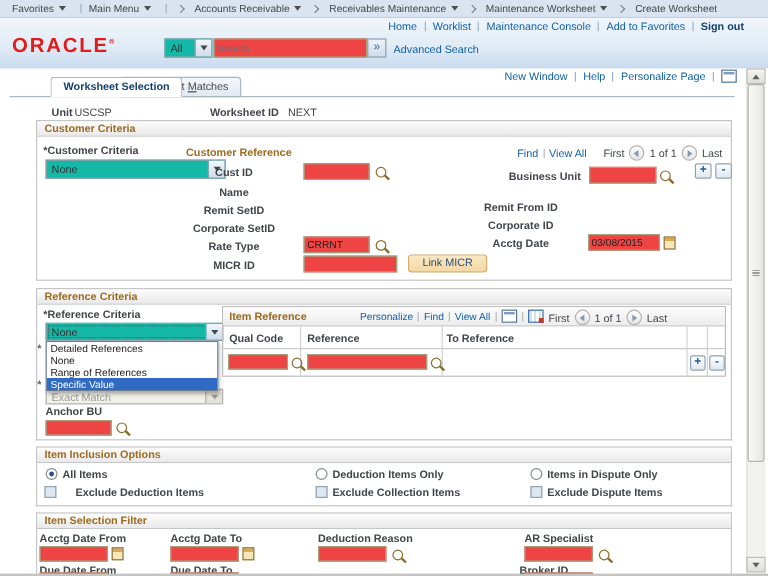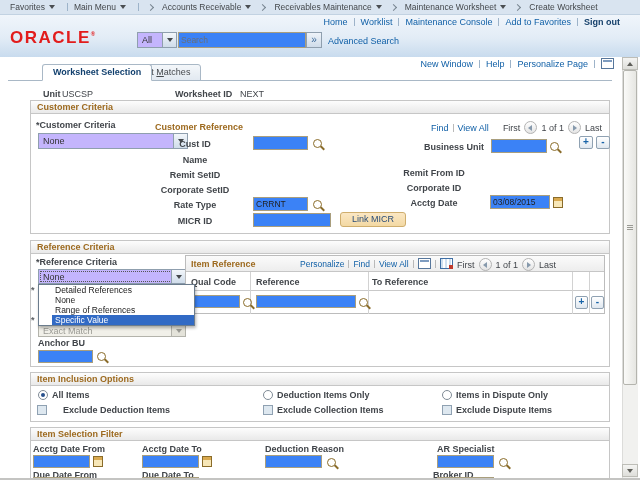--- a/index.html
+++ b/index.html
@@ -22,29 +22,29 @@
   .dn{display:inline-block;width:0;height:0;border-left:3px solid transparent;border-right:3px solid transparent;
       border-top:4px solid #4a4e52;margin:0 6px 0 1px;}
   .gt{display:inline-block;width:4px;height:4px;border-right:1px solid #76838f;border-bottom:1px solid #76838f;
       transform:rotate(-45deg);margin:0 9px 0 3px;}
   
   .hdr{position:absolute;top:15px;left:0;width:640px;height:42px;
        background:linear-gradient(#f0f5fb,#e2ecf6 55%,#c8dbee);}
   .logo{position:absolute;left:10px;top:28px;font-size:17px;font-weight:bold;color:#e21c1c;
         letter-spacing:1.5px;font-family:"Liberation Sans",sans-serif;}
   .logo sup{font-size:6px;letter-spacing:0;}
-  .sel{position:absolute;background:#c4b5fd;border:1px solid #8f9fae;box-sizing:border-box;font-size:9px;color:#333;}
+  .sel{position:absolute;background:#14b8a6;border:1px solid #8f9fae;box-sizing:border-box;font-size:9px;color:#333;}
   .sel .tv{position:absolute;left:4px;top:50%;transform:translateY(-50%);white-space:nowrap;}
   .sel .arr{position:absolute;right:0;top:0;bottom:0;width:13px;background:linear-gradient(#f2f6fa,#cfdcea);
             border-left:1px solid #8f9fae;display:flex;align-items:center;justify-content:center;cursor:pointer;}
   .sel.dis{background:#f1f0e9;color:#9b9b95;border-color:#b3b3ab;}
   .sel.dis .arr{background:#e4e3da;border-left-color:#b3b3ab;}
   .sel.dis .tri{border-top-color:#9b9b95;}
   .tri{width:0;height:0;border-left:3px solid transparent;border-right:3px solid transparent;border-top:4px solid #44484c;}
-  input.inp{position:absolute;border:1px solid #a99e7d;background:#3b82f6;font-family:"Liberation Sans",sans-serif;
+  input.inp{position:absolute;border:1px solid #a99e7d;background:#ef4444;font-family:"Liberation Sans",sans-serif;
             font-size:8.5px;color:#222;padding:0 2px;box-sizing:border-box;height:14px;}
   input.inp::placeholder{color:#6b6f74;opacity:1;}
   .gobtn{position:absolute;width:16px;height:16px;background:linear-gradient(#eef3f9,#cfdcea);
          border:1px solid #8f9fae;box-sizing:border-box;color:#3e6c9b;font-size:10px;line-height:13px;
          text-align:center;cursor:pointer;}
   
   .mag{position:absolute;width:7px;height:7px;border:1px solid #8a6c2a;border-radius:50%;cursor:pointer;}
   .mag::after{content:"";position:absolute;width:5px;height:2px;background:#8a6c2a;right:-4px;bottom:-2px;transform:rotate(45deg);}
   .cal{position:absolute;width:10px;height:11px;border:1px solid #8a6c2a;box-sizing:border-box;cursor:pointer;
        background:linear-gradient(#d9a94f 0 3px,#f7e7b8 3px);}
@@ -234,21 +234,21 @@
   <span class="star" style="left:31px;top:285px;">*</span>
   <span class="star" style="left:31px;top:315px;">*</span>
 
   <div class="sel dis" style="left:38px;top:324px;width:148px;height:13px;">
     <span class="tv">Exact Match</span>
     <span class="arr">
         <span class="tri"></span>
       </span>
   </div>
 
-  <div class="dl" style="left:38px;top:284px;width:142px;padding-left:13px;">
+  <div class="dl" style="left:38px;top:284px;width:142px;">
     <div class="dli">Detailed References</div>
     <div class="dli">None</div>
     <div class="dli">Range of References</div>
     <div class="dli hl">Specific Value</div>
   </div>
 
   <span class="lb abs" style="left:38px;top:338px;">Anchor BU</span>
   <input class="inp" style="left: 38px; top: 350px; width: 55px; height: 13px;">
   <span class="mag" style="left:97px;top:352px;"></span>
 

